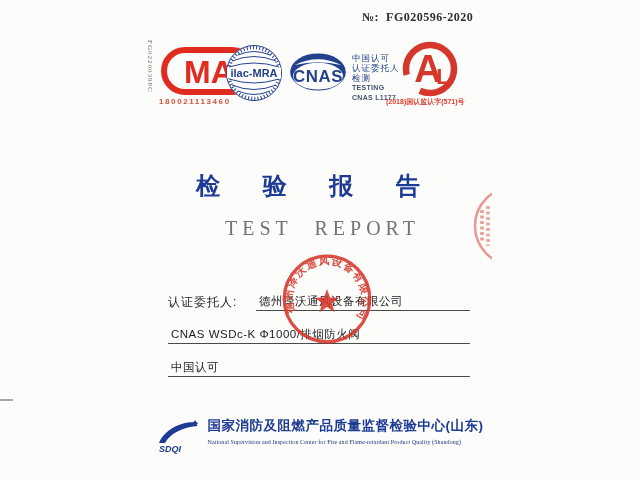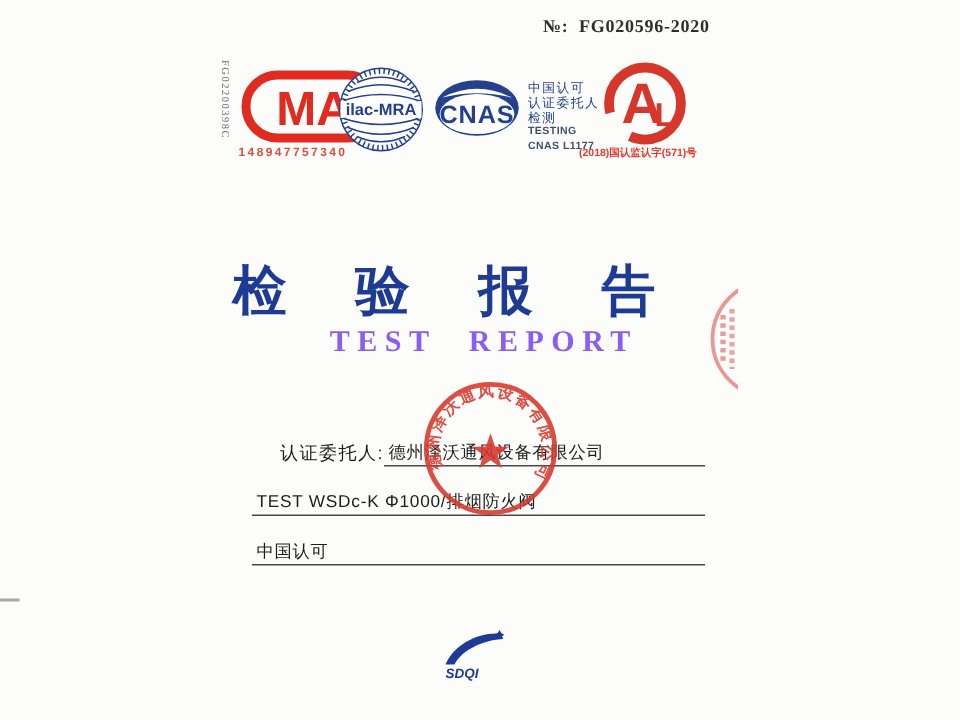--- a/index.html
+++ b/index.html
@@ -44,41 +44,41 @@
   .cnas-text .cn { font-size: 8.5px; font-weight: normal; color: #24418e; letter-spacing: 1px; }
   .cnas-text .en { font-size: 7px; font-weight: bold; color: #44506b; letter-spacing: 0.3px; }
   .cal-logo { position: absolute; left: 399px; top: 41px; }
   .cal-caption {
     position: absolute; left: 386px; top: 97px;
     font-size: 7px; font-weight: bold; color: #e23a2c;
   }
 
   
   .title-cn {
-    position: absolute; left: 0; top: 170px; width: 592px;
+    position: absolute; left: 12px; top: 170px; width: 592px;
     text-align: center; text-indent: 18px;
-    font-size: 36px; font-weight: bold; color: #1d3b94; letter-spacing: 18px;
+    font-size: 24px; font-weight: bold; color: #1d3b94; letter-spacing: 18px;
   }
   .title-en {
     position: absolute; left: 0; top: 217px; width: 640px;
     text-align: center; text-indent: 5px;
     font-family: "Liberation Serif", serif;
-    font-size: 20px; font-weight: bold; color: #8b5cf6;
+    font-size: 20px; font-weight: normal; color: #737373;
     letter-spacing: 5px; word-spacing: 12px;
   }
 
   
   .partial-seal { position: absolute; left: 466px; top: 184px; width: 26px; height: 84px; overflow: hidden; }
 
   
   .form { position: absolute; left: 168px; top: 290px; width: 302px; }
   .form-row { display: flex; align-items: flex-end; height: 21px; margin-bottom: 12px; }
   .form-label {
     flex: none; width: 88px;
-    font-size: 12px; color: #1c1c1c; letter-spacing: 1px; white-space: nowrap; text-align: right;
+    font-size: 12px; color: #1c1c1c; letter-spacing: 1px; white-space: nowrap;
   }
   .form-value {
     flex: 1; border-bottom: 1.5px solid #4a4a4a;
     font-size: 11.5px; color: #1c1c1c; padding: 0 0 1px 3px;
     letter-spacing: 0.5px; white-space: nowrap;
   }
 
   
   .company-seal { position: absolute; left: 281px; top: 253px; opacity: 0.88; }
 
@@ -109,21 +109,21 @@
     <span class="lbl">№:</span><span>FG020596-2020</span>
   </div>
 
   <div class="side-code">FG02200398C</div>
 
   <svg class="cma-logo" width="97" height="50" viewBox="0 0 97 50">
     <rect x="4" y="4" width="89" height="42" rx="21" fill="none" stroke="#e02b20" stroke-width="6"></rect>
     <path d="M 88,38 Q 94,44 90,49" fill="none" stroke="#e02b20" stroke-width="5" stroke-linecap="round"></path>
     <text x="49" y="37" text-anchor="middle" font-size="32" font-weight="bold" fill="#e02b20" font-family="Liberation Sans, sans-serif">MA</text>
   </svg>
-  <div class="cma-number">148947757340</div>
+  <div class="cma-number">180021113460</div>
 
   <svg class="ilac-logo" width="60" height="60" viewBox="0 0 60 60">
     <circle cx="30" cy="30" r="27.5" fill="#ffffff" stroke="#24418e" stroke-width="1"></circle>
     <circle cx="30" cy="30" r="25.5" fill="none" stroke="#24418e" stroke-width="3.5" stroke-dasharray="1 2.2"></circle>
     <path d="M 14,12 Q 30,5 46,12" fill="none" stroke="#24418e" stroke-width="1"></path>
     <path d="M 8,18 Q 30,9 52,18" fill="none" stroke="#24418e" stroke-width="1"></path>
     <path d="M 5,24 Q 30,16 55,24" fill="none" stroke="#24418e" stroke-width="1"></path>
     <path d="M 5,36 Q 30,44 55,36" fill="none" stroke="#24418e" stroke-width="1"></path>
     <path d="M 8,42 Q 30,51 52,42" fill="none" stroke="#24418e" stroke-width="1"></path>
     <path d="M 14,48 Q 30,55 46,48" fill="none" stroke="#24418e" stroke-width="1"></path>
@@ -163,21 +163,21 @@
       <line x1="22" y1="22" x2="22" y2="62" stroke="rgba(210,60,50,0.45)" stroke-width="3.5" stroke-dasharray="3 2.5"></line>
     </svg>
   </div>
 
   <div class="form">
     <div class="form-row">
       <span class="form-label">认证委托人:</span>
       <span class="form-value">德州泽沃通风设备有限公司</span>
     </div>
     <div class="form-row">
-      <span class="form-value">TEST WSDc-K Φ1000/排烟防火阀</span>
+      <span class="form-value">CNAS WSDc-K Φ1000/排烟防火阀</span>
     </div>
     <div class="form-row">
       <span class="form-value">中国认可</span>
     </div>
   </div>
 
   <svg class="company-seal" width="92" height="92" viewBox="0 0 100 100">
     <circle cx="50" cy="50" r="46.5" fill="none" stroke="#d6372b" stroke-width="3.5"></circle>
     <path id="sealArc" d="M 20,73 A 37.8,37.8 0 1 1 80,73" fill="none"></path>
     <text font-size="11.5" font-weight="bold" fill="#d6372b" letter-spacing="1.5" font-family="Liberation Sans, sans-serif">
@@ -185,17 +185,21 @@
     </text>
     <polygon fill="#d6372b" points="50,39 53.3,48.5 63.3,48.7 55.3,54.7 58.2,64.3 50,58.6 41.8,64.3 44.7,54.7 36.7,48.7 46.7,48.5"></polygon>
   </svg>
 
   <div class="footer">
     <svg class="footer-logo" width="42" height="38" viewBox="0 0 42 38">
       <path d="M 2,24 C 8,10 25,2 39,3.5 L 40.5,7 C 28,7.5 13,14 8,24 Z" fill="#1d3b94"></path>
       <path d="M 38,1 l 1.2,2 2,1.2 -2,1.2 -1.2,2 -1.2,-2 -2,-1.2 2,-1.2 Z" fill="#1d3b94"></path>
       <text x="13" y="33" text-anchor="middle" font-size="9" font-weight="bold" font-style="italic" fill="#1d3b94" font-family="Liberation Sans, sans-serif">SDQI</text>
     </svg>
+    <div>
+      <div class="footer-org-cn">国家消防及阻燃产品质量监督检验中心(山东)</div>
+      <div class="footer-org-en">National Supervision and Inspection Center for Fire and Flame-retardant Product Quality (Shandong)</div>
+    </div>
   </div>
 
   <div class="scan-artifact"></div>
 
 </div>
 
 </body></html>

